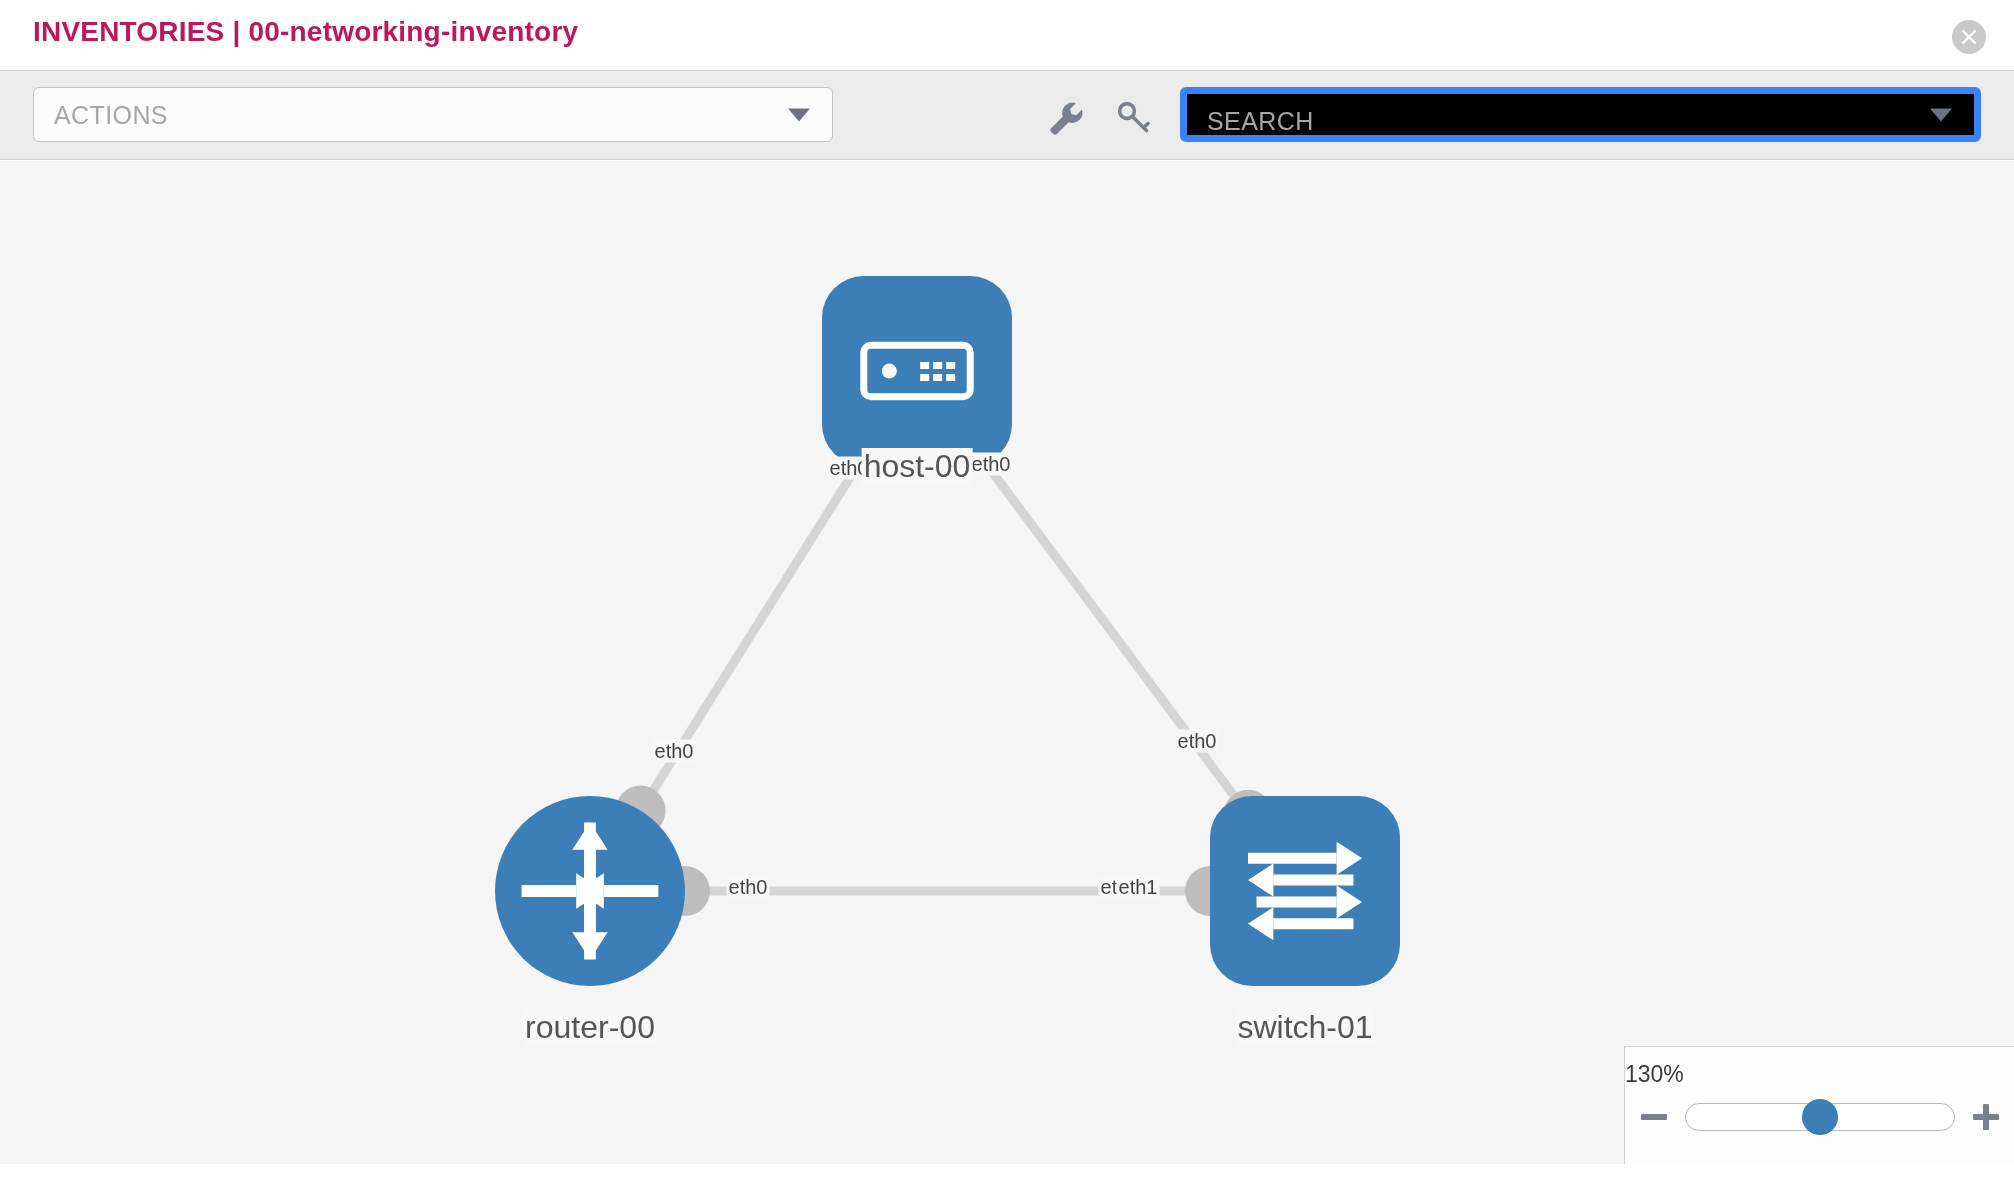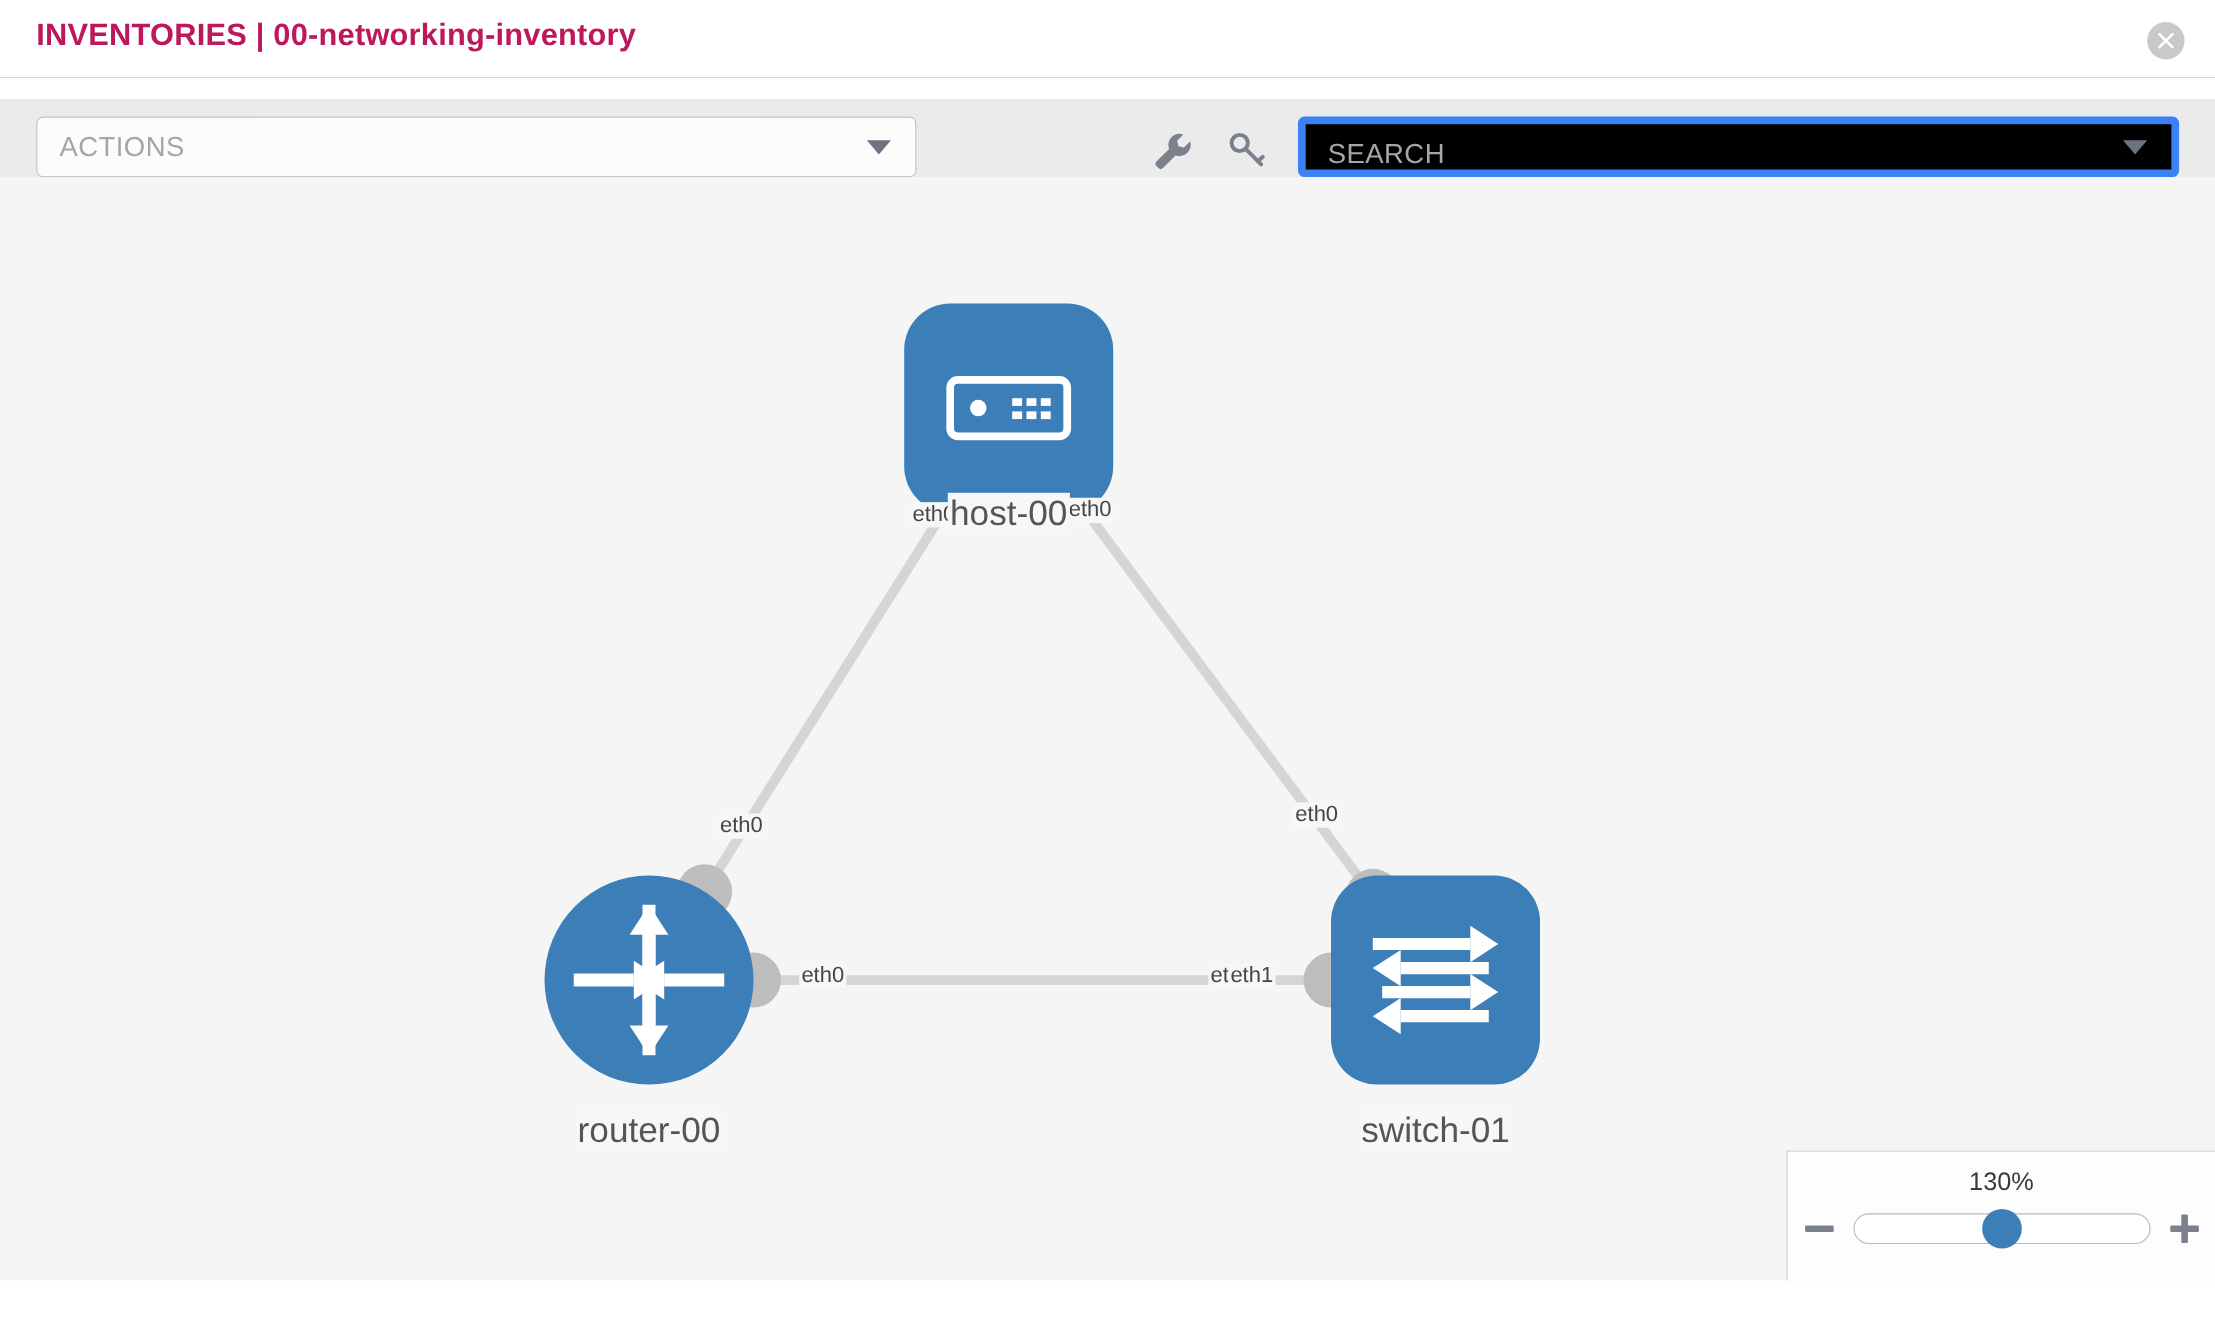--- a/index.html
+++ b/index.html
@@ -32,21 +32,20 @@
     cursor: pointer;
   }
   .close-btn svg { display:block; }
 
   
   .toolbar {
     position: absolute; left: 0; top: 71px;
     width: 2014px; height: 89px;
     background: #ebebeb;
     border-bottom: 1px solid #d0d0d0;
-    margin-top: 19px;
   }
   .actions-select {
     position: absolute; left: 33px; top: 16px;
     width: 800px; height: 55px;
     background: #fcfcfc;
     border: 1px solid #c3c3c3;
     border-radius: 6px;
     cursor: pointer;
   }
   .actions-select .lbl {
@@ -114,21 +113,20 @@
   
   .zoom-panel {
     position: absolute; right: 0; bottom: 0;
     width: 390px; height: 118px;
     background: #fdfdfd;
     border: 1px solid #cfcfcf;
     border-right: none; border-bottom: none;
   }
   .zoom-value {
     position: absolute; left: 0; right: 0; top: 14px;
-    text-align: center;
     font-size: 23px; color: #3a3a3a;
   }
   .zoom-row {
     position: absolute; left: 0; right: 0; top: 56px;
     display: flex; align-items: center; justify-content: center;
     gap: 18px;
   }
   .zbtn { cursor: pointer; flex: none; }
   .zminus { width: 26px; height: 6px; background: #7b818c; border-radius: 1px; }
   .zplus { position: relative; width: 26px; height: 26px; }

